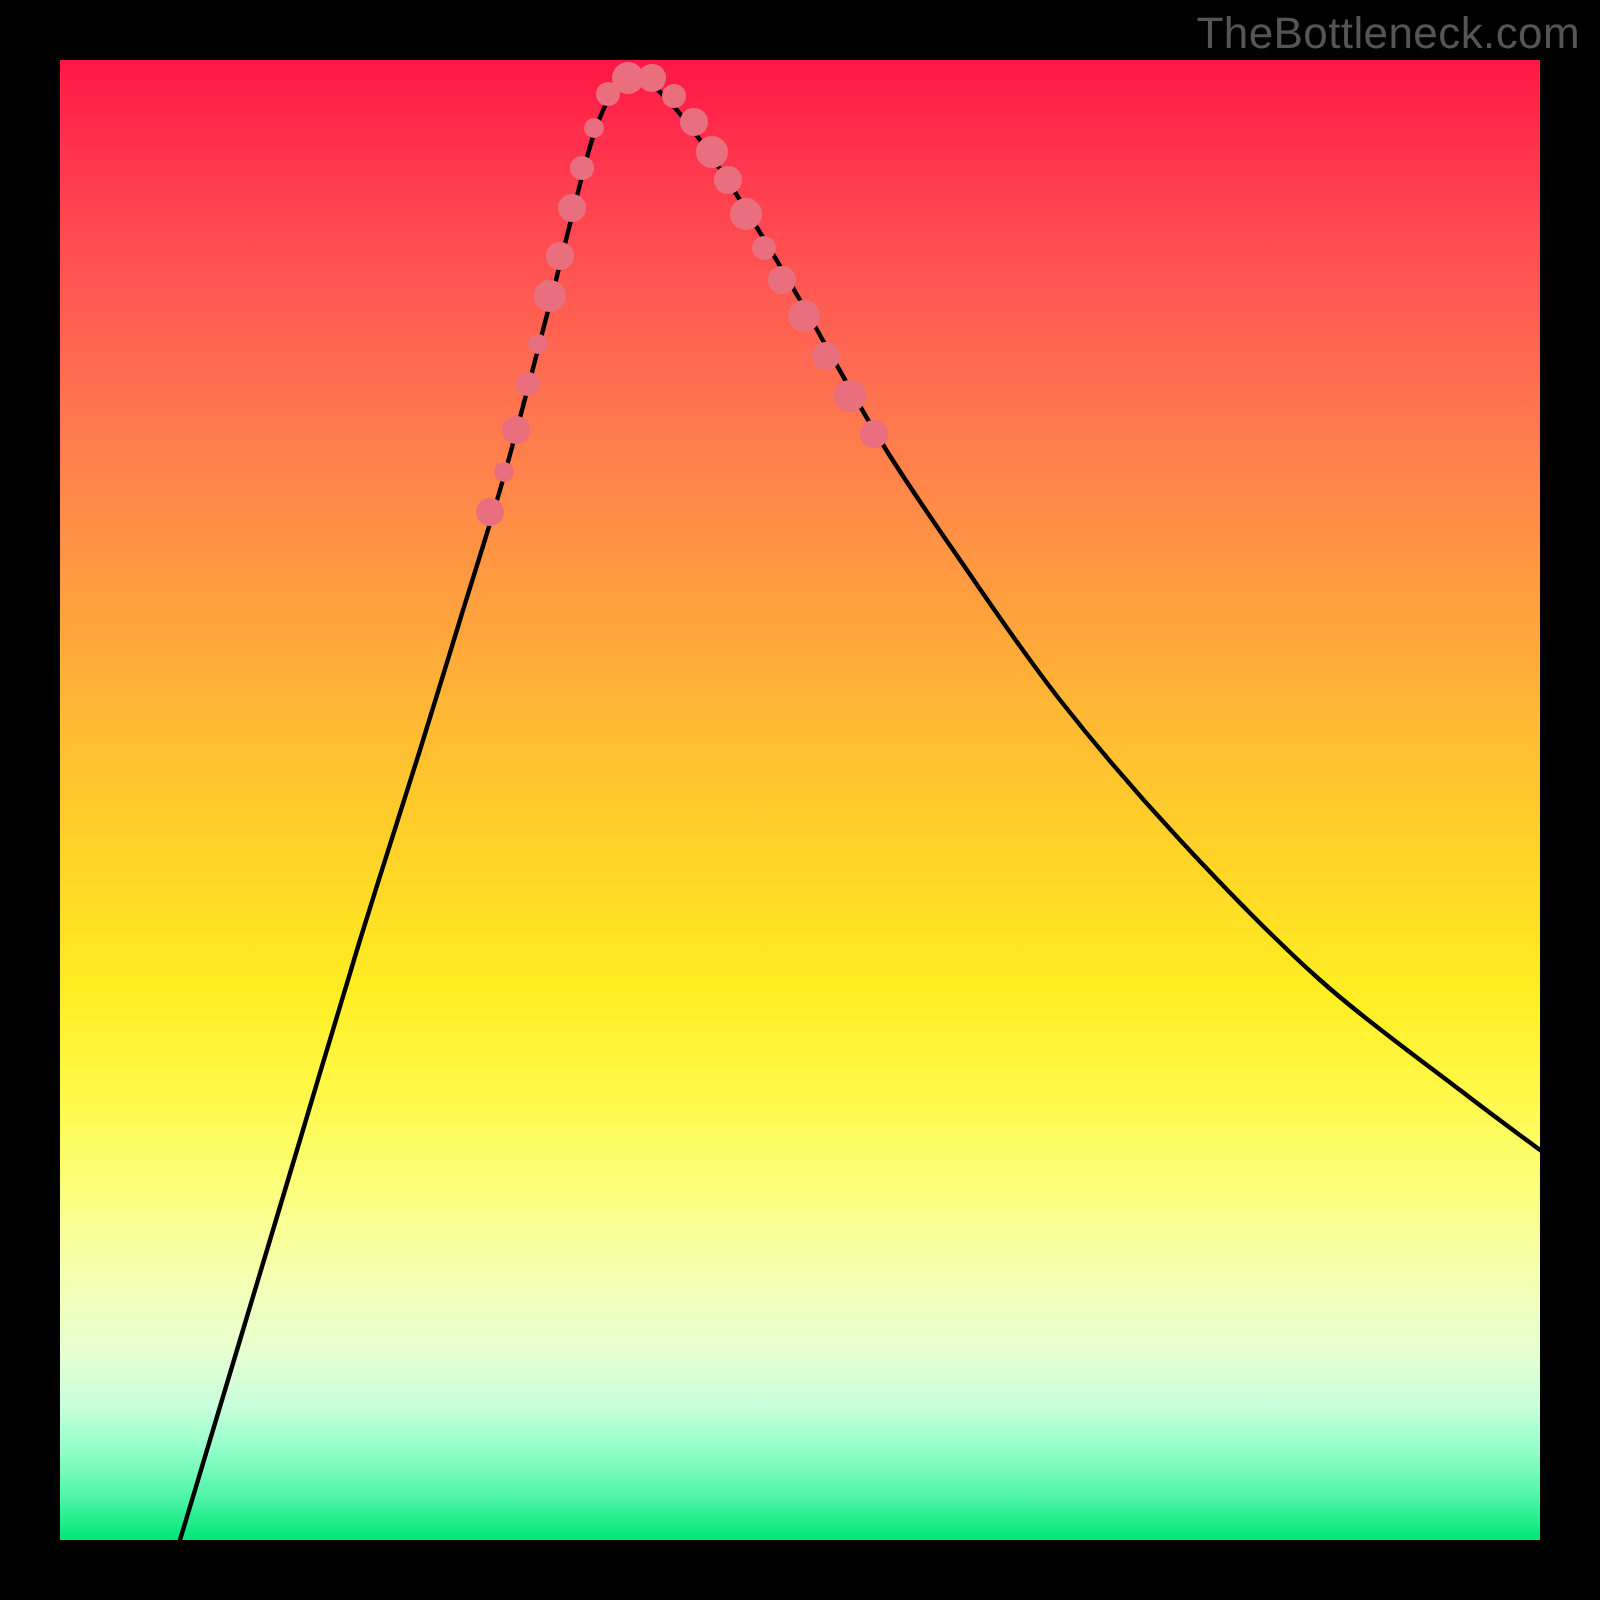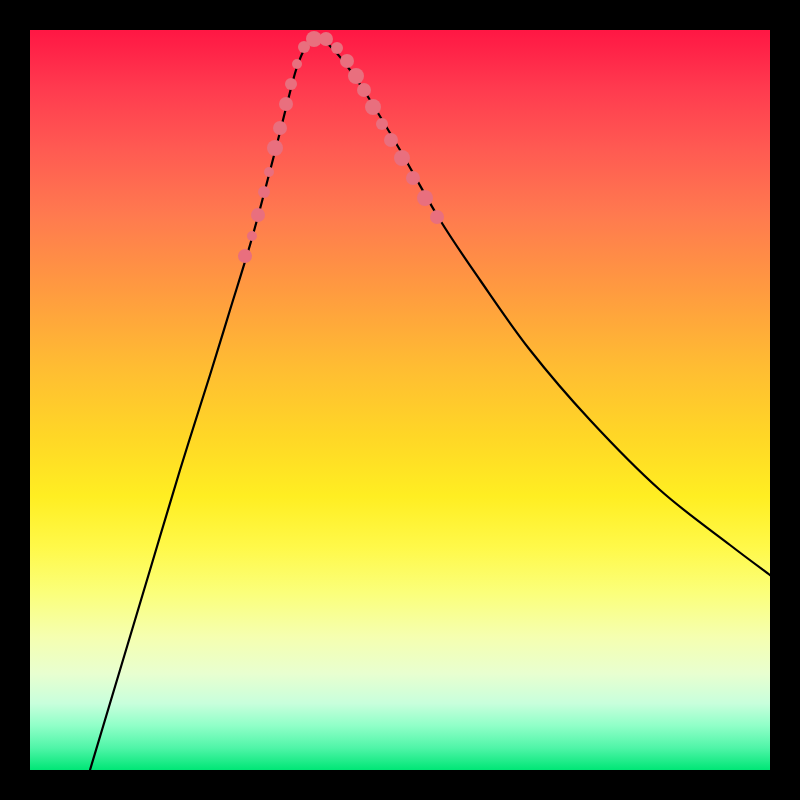--- a/index.html
+++ b/index.html
@@ -61,20 +61,21 @@
     position: absolute;
     inset: 0;
     width: 740px;
     height: 740px;
   }
 </style>
 </head>
 <body>
 
 <div class="frame">
+  <div class="watermark">TheBottleneck.com</div>
   <div class="plot-area">
     <div class="gradient-bg"></div>
     <svg class="curve" viewBox="0 0 740 740" preserveAspectRatio="none">
       <path id="curve-path" fill="none" stroke="#000" stroke-width="2.2" stroke-linecap="round" d="M 60 740 C 65 723.3333333333334, 80 673.3333333333334, 90 640 C 100 606.6666666666666, 110 573.3333333333334, 120 540 C 130 506.6666666666667, 140 472.5, 150 440 C 160 407.5, 171.66666666666666 371.6666666666667, 180 345 C 188.33333333333334 318.3333333333333, 193.33333333333334 301.6666666666667, 200 280 C 206.66666666666666 258.3333333333333, 214.16666666666666 235, 220 215 C 225.83333333333334 195, 230.33333333333334 177.5, 235 160 C 239.66666666666666 142.5, 244.16666666666666 125, 248 110 C 251.83333333333334 95, 255 81.66666666666667, 258 70 C 261 58.333333333333336, 263.3333333333333 48.333333333333336, 266 40 C 268.6666666666667 31.666666666666664, 271.3333333333333 25, 274 20 C 276.6666666666667 15, 279 11.666666666666666, 282 10 C 285 8.333333333333334, 288.3333333333333 8.333333333333334, 292 10 C 295.6666666666667 11.666666666666666, 299.3333333333333 15, 304 20 C 308.6666666666667 25, 314 31.666666666666664, 320 40 C 326 48.333333333333336, 331.6666666666667 56.666666666666664, 340 70 C 348.3333333333333 83.33333333333333, 358.3333333333333 100, 370 120 C 381.6666666666667 140, 396.6666666666667 168.33333333333334, 410 190 C 423.3333333333333 211.66666666666666, 435 228.33333333333334, 450 250 C 465 271.6666666666667, 481.6666666666667 296.6666666666667, 500 320 C 518.3333333333334 343.3333333333333, 538.3333333333334 366.6666666666667, 560 390 C 581.6666666666666 413.3333333333333, 606.6666666666666 439.1666666666667, 630 460 C 653.3333333333334 480.8333333333333, 681.6666666666666 500.8333333333333, 700 515 C 718.3333333333334 529.1666666666666, 733.3333333333334 540, 740 545"></path>
       <g id="marker-group">
           <circle cx="215" cy="226" r="7" fill="#e96f7e"></circle>
           <circle cx="222" cy="206" r="5" fill="#e96f7e"></circle>
           <circle cx="228" cy="185" r="7" fill="#e96f7e"></circle>
           <circle cx="234" cy="162" r="6" fill="#e96f7e"></circle>
           <circle cx="239" cy="142" r="5" fill="#e96f7e"></circle>

